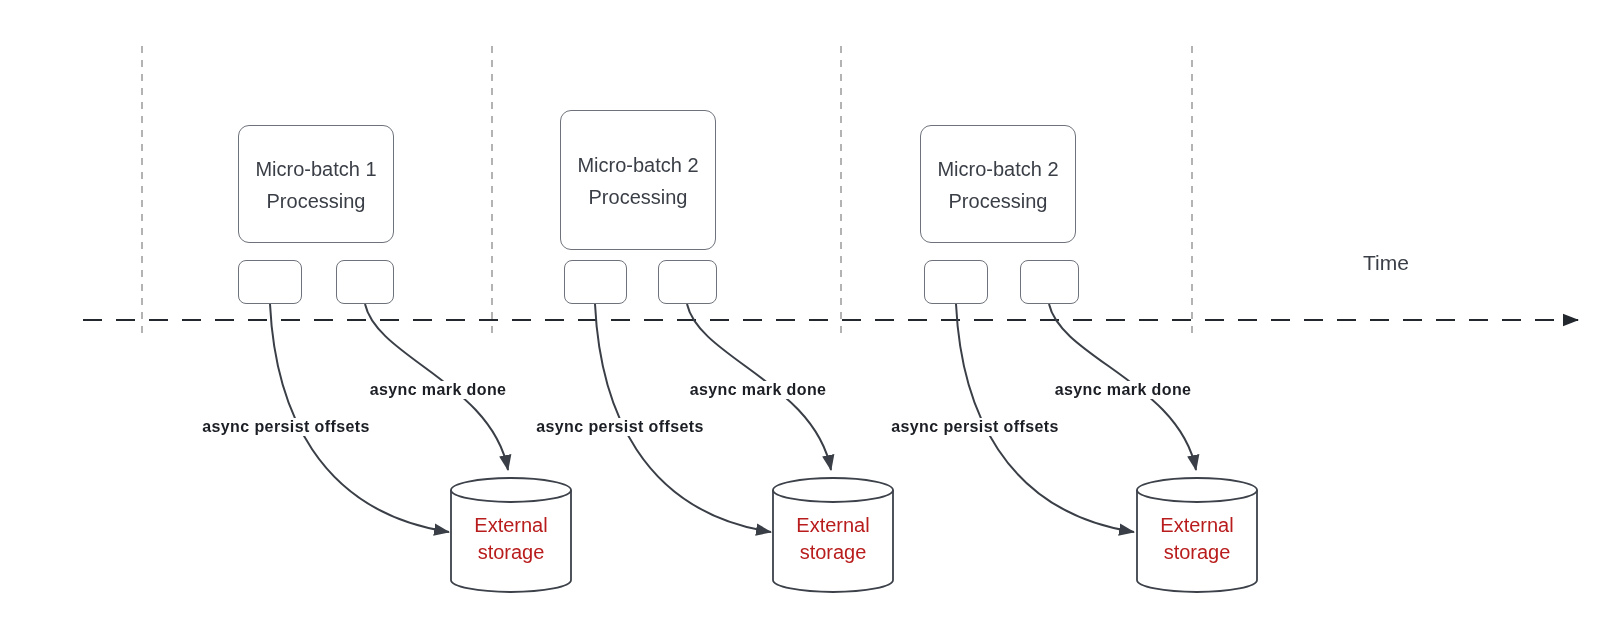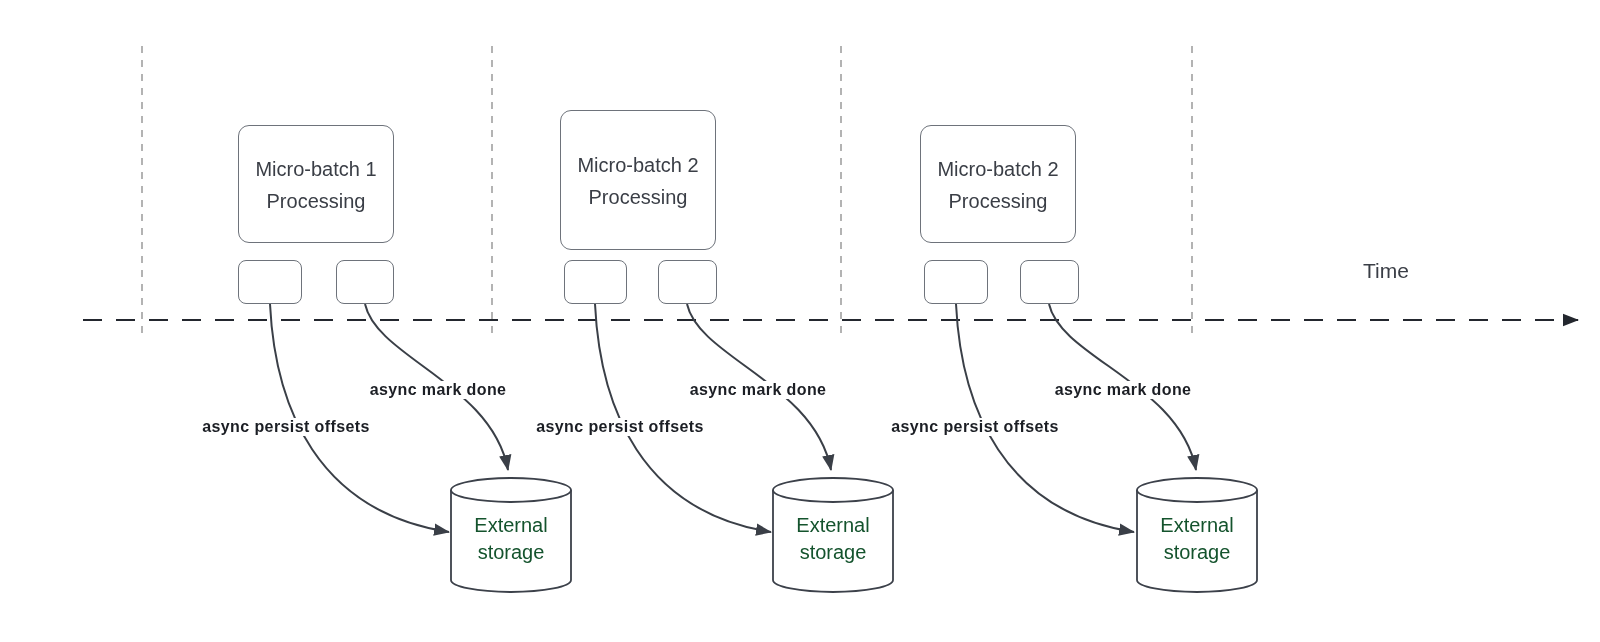--- a/index.html
+++ b/index.html
@@ -37,21 +37,21 @@
     line-height:18px;
     color:#1b1e24;
     white-space:nowrap;
     z-index:3;
     text-align:center;
   }
   .storage-label{
     position:absolute;
     text-align:center;
     font-size:20px;line-height:27px;
-    color:#14532d;
+    color:#b91c1c;
     z-index:3;
   }
   .storage-label span{display:block;}
   .time-label{
     position:absolute;
     transform:translateX(-50%);
     font-size:21px;
     color:#3a3e46;
     z-index:3;
     white-space:nowrap;
@@ -140,15 +140,15 @@
   </div>
   <div class="node small-box" style="left:924px;top:260px;width:64px;height:44px"></div>
   <div class="node small-box" style="left:1020px;top:260px;width:59px;height:44px"></div>
   <div class="edge-label" style="left:975px;top:418px">async persist offsets</div>
   <div class="edge-label" style="left:1123px;top:381px">async mark done</div>
   <div class="storage-label" style="left:1137px;top:512px;width:120px">
     <span>External</span>
     <span>storage</span>
   </div>
 
-  <div class="time-label" style="left:1386px;top:259px">Time</div>
+  <div class="time-label" style="left:1386px;top:251px">Time</div>
 
 </div>
 
 </body></html>

